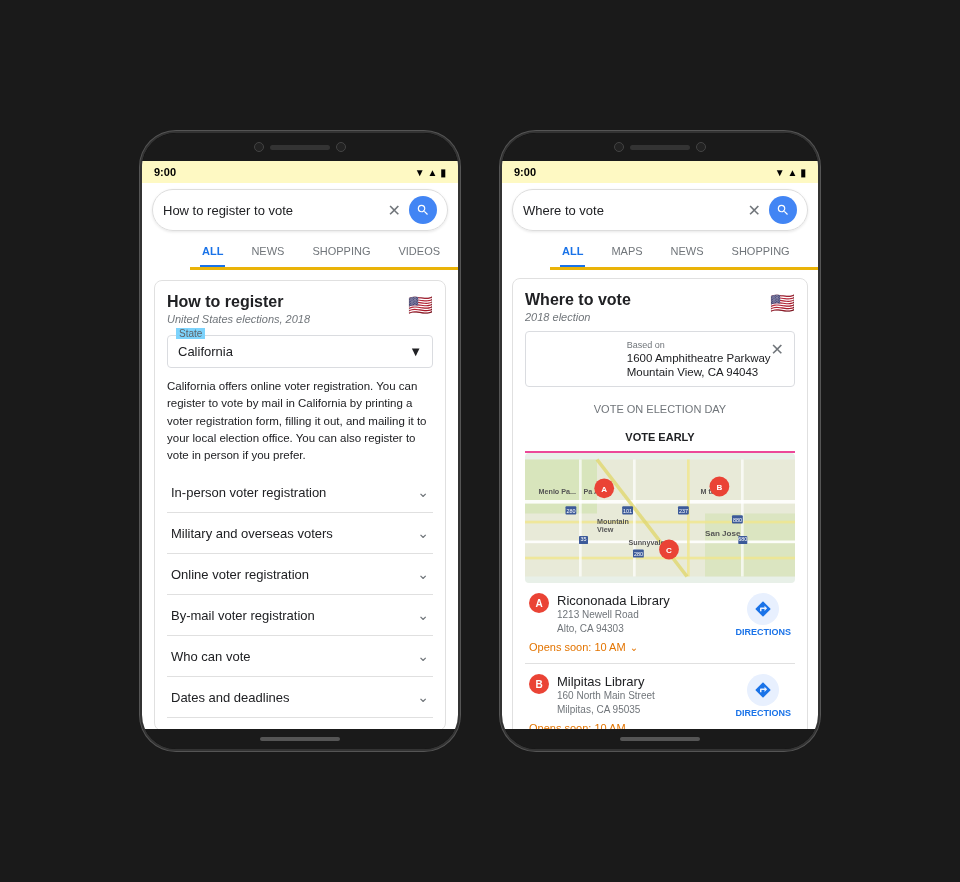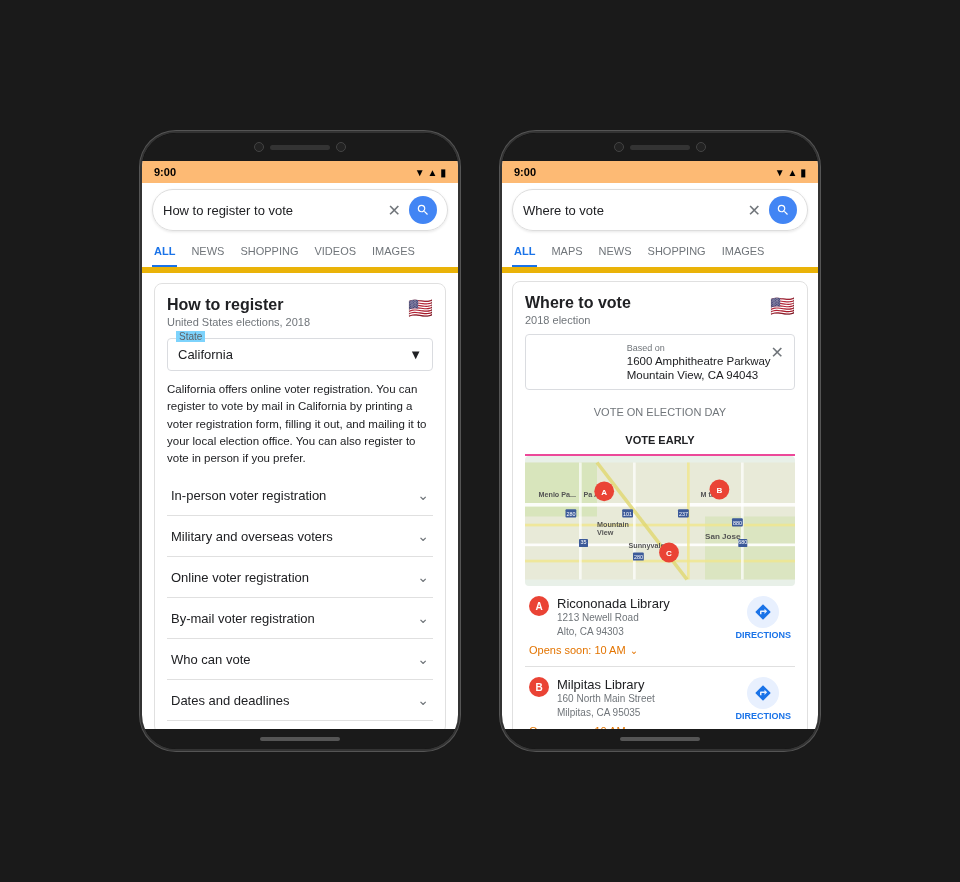--- a/index.html
+++ b/index.html
@@ -52,21 +52,21 @@
       border: 1px solid #444;
     }
     .phone-screen {
       flex: 1;
       background: white;
       overflow: hidden;
       display: flex;
       flex-direction: column;
     }
     .status-bar {
-      background: #fdba74;
+      background: #fef9c3;
       display: flex;
       justify-content: space-between;
       align-items: center;
       padding: 4px 12px;
       font-size: 11px;
       font-weight: bold;
       height: 22px;
     }
     .status-icons {
       display: flex;
@@ -104,24 +104,25 @@
       height: 28px;
       display: flex;
       align-items: center;
       justify-content: center;
       cursor: pointer;
       color: white;
       font-size: 14px;
     }
     .tabs {
       display: flex;
-      border-bottom: 6px solid #eab308;
+      border-bottom: 3px solid #eab308;
       padding: 0 10px;
-      gap: 12px;
+      gap: 24px;
       overflow-x: hidden;
+      margin-left: 48px;
     }
     .tab {
       padding: 8px 2px;
       font-size: 11px;
       color: #70757a;
       cursor: pointer;
       border-bottom: 2px solid transparent;
       white-space: nowrap;
     }
     .tab.active {
@@ -143,20 +144,21 @@
     }
     .card-title {
       font-size: 16px;
       font-weight: bold;
       color: #202124;
     }
     .card-subtitle {
       font-size: 11px;
       color: #70757a;
       margin-top: 2px;
+      font-style: italic;
     }
     .flag {
       font-size: 20px;
     }
     .card-header {
       display: flex;
       justify-content: space-between;
       align-items: flex-start;
     }
     .state-select {

